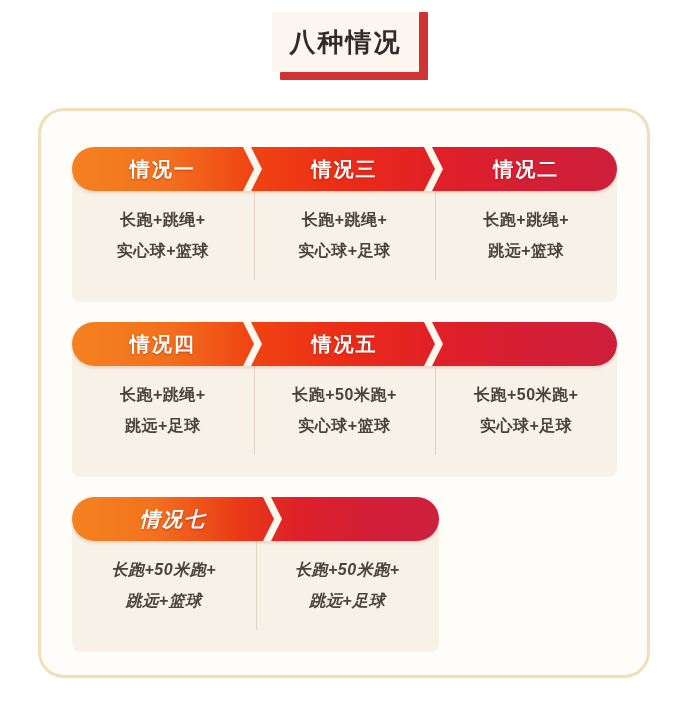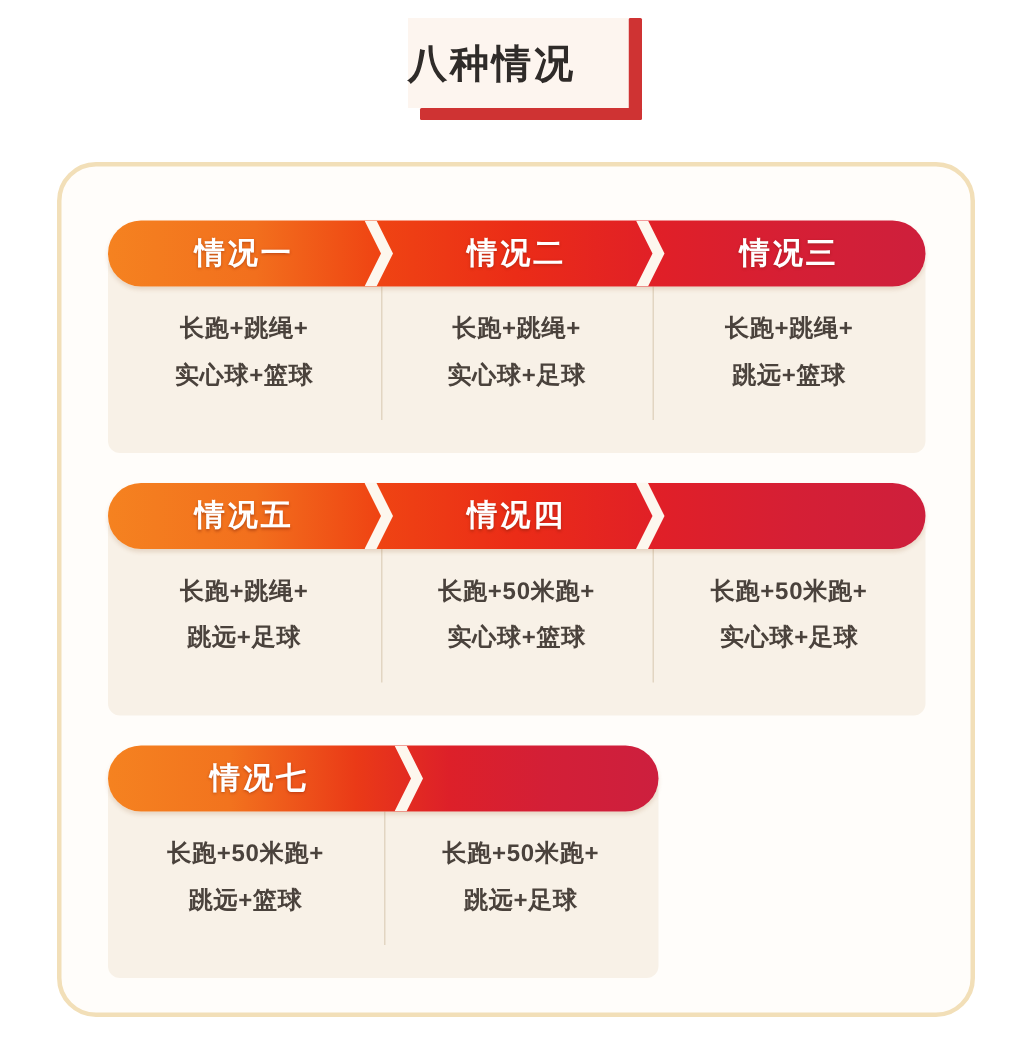--- a/index.html
+++ b/index.html
@@ -43,21 +43,21 @@
   }
   .title-box {
     position: absolute;
     left: 0px;
     top: 0px;
     width: 147px;
     height: 60px;
     background: #fdf5ef;
     display: flex;
     align-items: center;
-    justify-content: flex-start;
+    justify-content: center;
   }
   .title-text {
     font-size: 26px;
     font-weight: bold;
     color: #2f2b29;
     letter-spacing: 2px;
     line-height: 1;
   }
 
   
@@ -74,21 +74,21 @@
     padding: 16px;
   }
 
   
   .group {
     position: absolute;
     left: 31px;
   }
   .group.g1 { top: 36px; }
   .group.g2 { top: 211px; }
-  .group.g3 { top: 386px; }
+  .group.g3 { top: 386px; font-style: italic; }
 
   .group.wide  { width: 545px; }
   .group.narrow{ width: 367px; }
 
   
   .panel {
     position: absolute;
     left: 0;
     top: 22px;
     width: 100%;
@@ -207,24 +207,24 @@
 <div class="card">
 
   <div class="group g1 wide">
     <div class="panel"></div>
 
     <div class="banner three">
       <div class="seg">
         <span class="seg-label">情况一</span>
       </div>
       <div class="seg">
+        <span class="seg-label">情况三</span>
+      </div>
+      <div class="seg">
         <span class="seg-label">情况二</span>
-      </div>
-      <div class="seg">
-        <span class="seg-label">情况三</span>
       </div>
       <div class="notch" style="left:33.333%; margin-left:-11px;">
         <svg width="22" height="44" viewBox="0 0 22 44">
             <path d="M0,0 L11,22 L0,44 L8,44 L19,22 L8,0 Z" fill="#fdf7ee"></path>
           </svg>
       </div>
       <div class="notch" style="left:66.666%; margin-left:-11px;">
         <svg width="22" height="44" viewBox="0 0 22 44">
             <path d="M0,0 L11,22 L0,44 L8,44 L19,22 L8,0 Z" fill="#fdf7ee"></path>
           </svg>
@@ -245,24 +245,24 @@
         <span class="cell-line">跳远+篮球</span>
       </div>
     </div>
   </div>
 
   <div class="group g2 wide">
     <div class="panel"></div>
 
     <div class="banner three">
       <div class="seg">
+        <span class="seg-label">情况四</span>
+      </div>
+      <div class="seg">
         <span class="seg-label">情况五</span>
-      </div>
-      <div class="seg">
-        <span class="seg-label">情况四</span>
       </div>
       <div class="notch" style="left:33.333%; margin-left:-11px;">
         <svg width="22" height="44" viewBox="0 0 22 44">
             <path d="M0,0 L11,22 L0,44 L8,44 L19,22 L8,0 Z" fill="#fdf7ee"></path>
           </svg>
       </div>
       <div class="notch" style="left:66.666%; margin-left:-11px;">
         <svg width="22" height="44" viewBox="0 0 22 44">
             <path d="M0,0 L11,22 L0,44 L8,44 L19,22 L8,0 Z" fill="#fdf7ee"></path>
           </svg>

